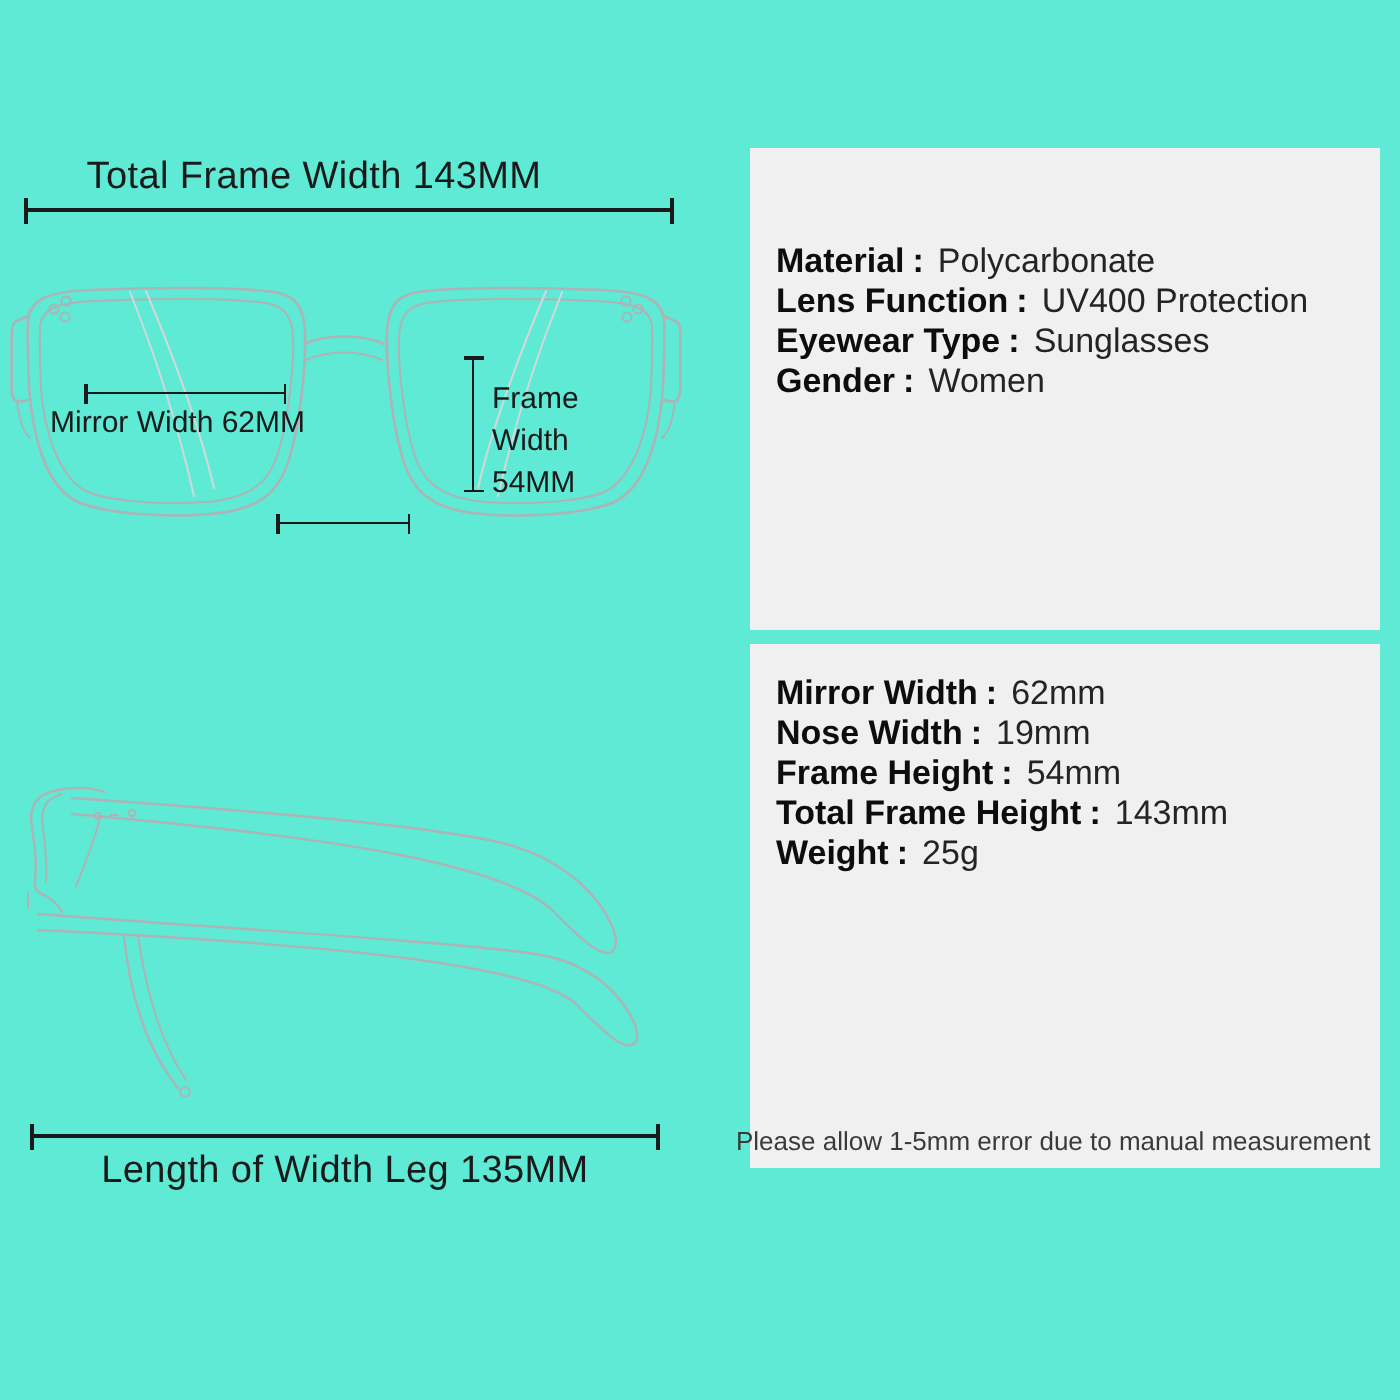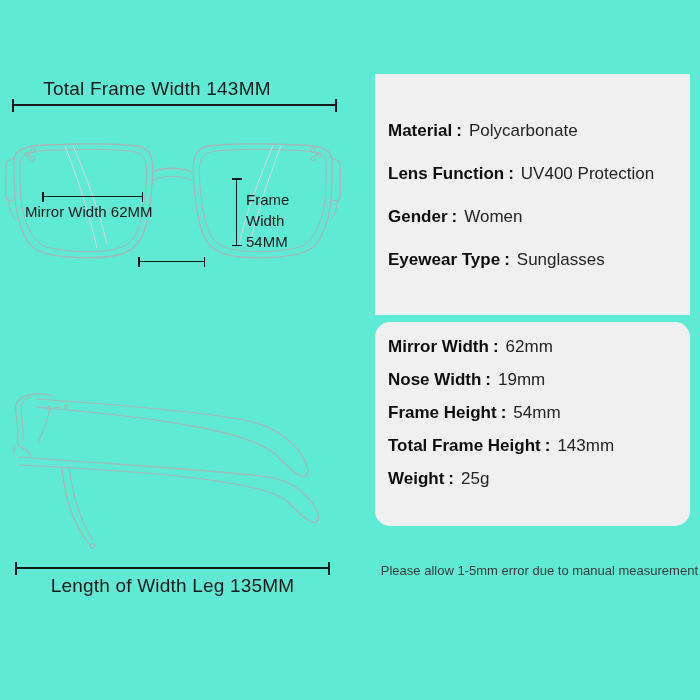--- a/index.html
+++ b/index.html
@@ -23,27 +23,27 @@
   .dimline-v::before{top:0;}
   .dimline-v::after{bottom:0;}
   
   .big-title{font-size:19px;color:#1a1a1a;text-align:center;letter-spacing:.2px;white-space:nowrap;}
   .anno{font-size:15px;color:#1a1a1a;white-space:nowrap;}
   .anno.center{text-align:left;}
   .anno-block{font-size:15px;color:#1a1a1a;line-height:21px;}
   
   .panel{position:absolute;left:375px;width:315px;background:#f0f0f0;
          box-sizing:border-box;display:flex;flex-direction:column;}
-  .panel-primary{top:74px;height:241px;padding:47px 10px 0 13px;gap:23px;}
-  .panel-dimensions{top:322px;height:204px;padding:15px 10px 0 13px;gap:13px;border-radius:15px;}
+  .panel-primary{top:74px;height:241px;padding:47px 10px 0 13px;}
+  .panel-dimensions{top:322px;height:262px;padding:15px 10px 0 13px;}
   .spec-row{height:20px;line-height:20px;font-size:17px;white-space:nowrap;}
   .spec-row .lbl{font-weight:700;color:#0d0d0d;}
   .spec-row .colon{font-weight:700;color:#0d0d0d;margin:0 7px 0 4px;}
   .spec-row .val{font-weight:400;color:#242424;}
-  .disclaimer{position:absolute;left:368px;top:563px;width:330px;text-align:right;
+  .disclaimer{position:absolute;left:368px;top:563px;width:330px;text-align:left;
               font-size:13px;color:#3a3a3a;white-space:nowrap;}
   svg{display:block;}
 </style>
 </head>
 <body>
 
 <div class="canvas">
 
   <div class="abs big-title" style="left:12px;top:78px;width:290px;">Total Frame Width 143MM</div>
   <div class="dimline-h" style="left:12px;top:104px;width:325px;"></div>
@@ -120,24 +120,24 @@
   <div class="abs big-title" style="left:15px;top:575px;width:315px;">Length of Width Leg 135MM</div>
 
   <div class="panel panel-primary">
     <div class="spec-row">
       <span class="lbl">Material</span><span class="colon">:</span><span class="val">Polycarbonate</span>
     </div>
     <div class="spec-row">
       <span class="lbl">Lens Function</span><span class="colon">:</span><span class="val">UV400 Protection</span>
     </div>
     <div class="spec-row">
-      <span class="lbl">Gender</span><span class="colon">:</span><span class="val">Women</span>
+      <span class="lbl">Eyewear Type</span><span class="colon">:</span><span class="val">Sunglasses</span>
     </div>
     <div class="spec-row">
-      <span class="lbl">Eyewear Type</span><span class="colon">:</span><span class="val">Sunglasses</span>
+      <span class="lbl">Gender</span><span class="colon">:</span><span class="val">Women</span>
     </div>
   </div>
 
   <div class="panel panel-dimensions">
     <div class="spec-row">
       <span class="lbl">Mirror Width</span><span class="colon">:</span><span class="val">62mm</span>
     </div>
     <div class="spec-row">
       <span class="lbl">Nose Width</span><span class="colon">:</span><span class="val">19mm</span>
     </div>

